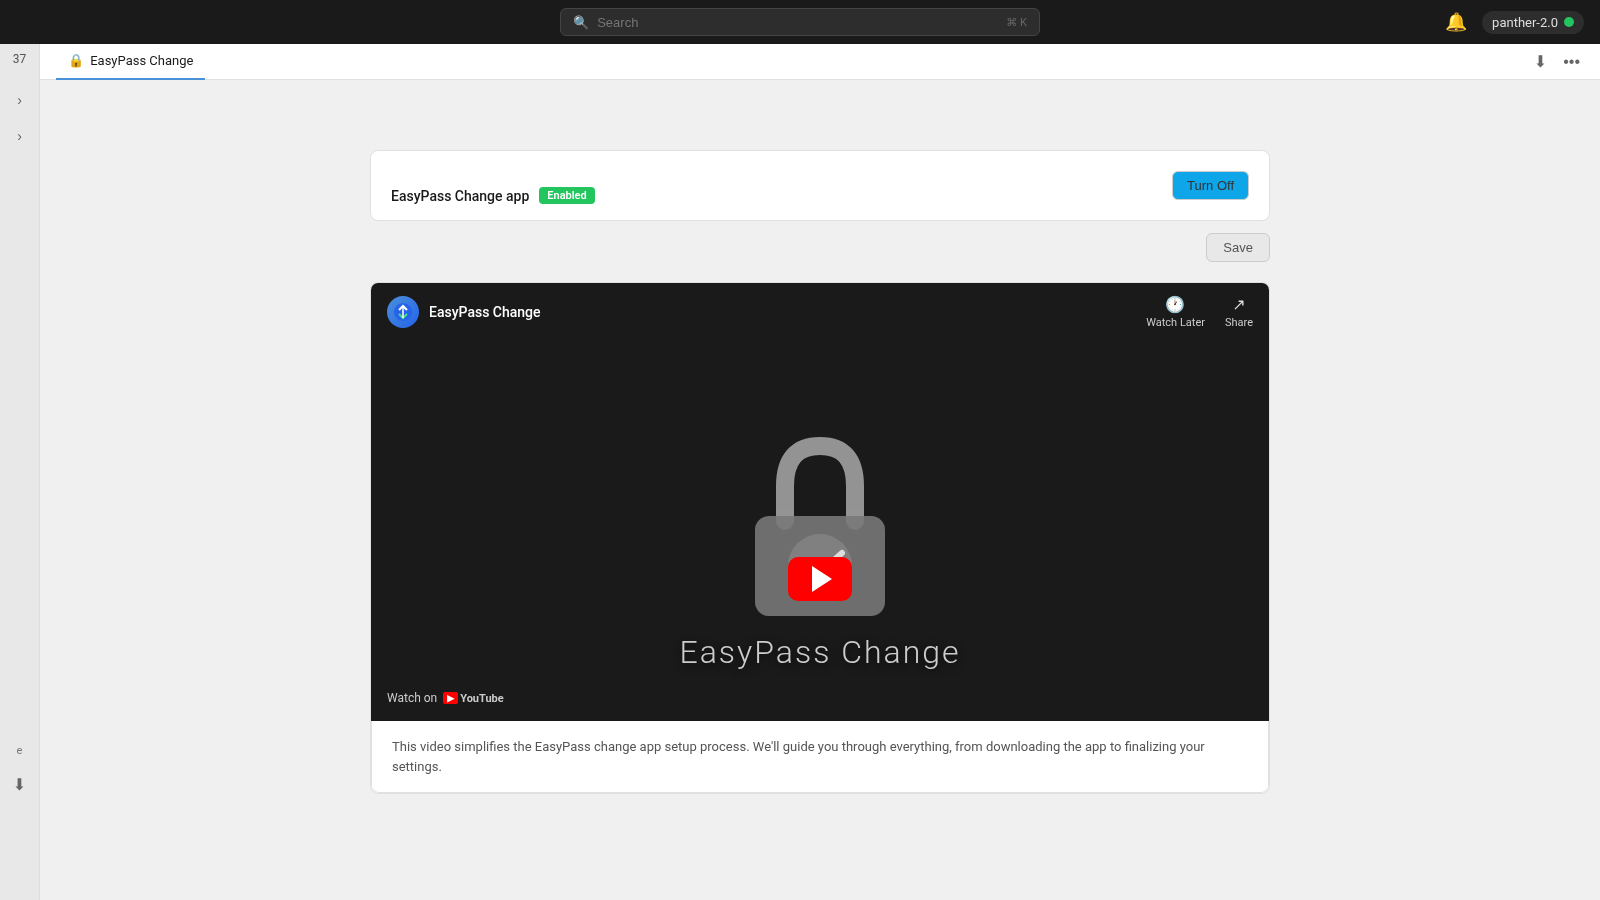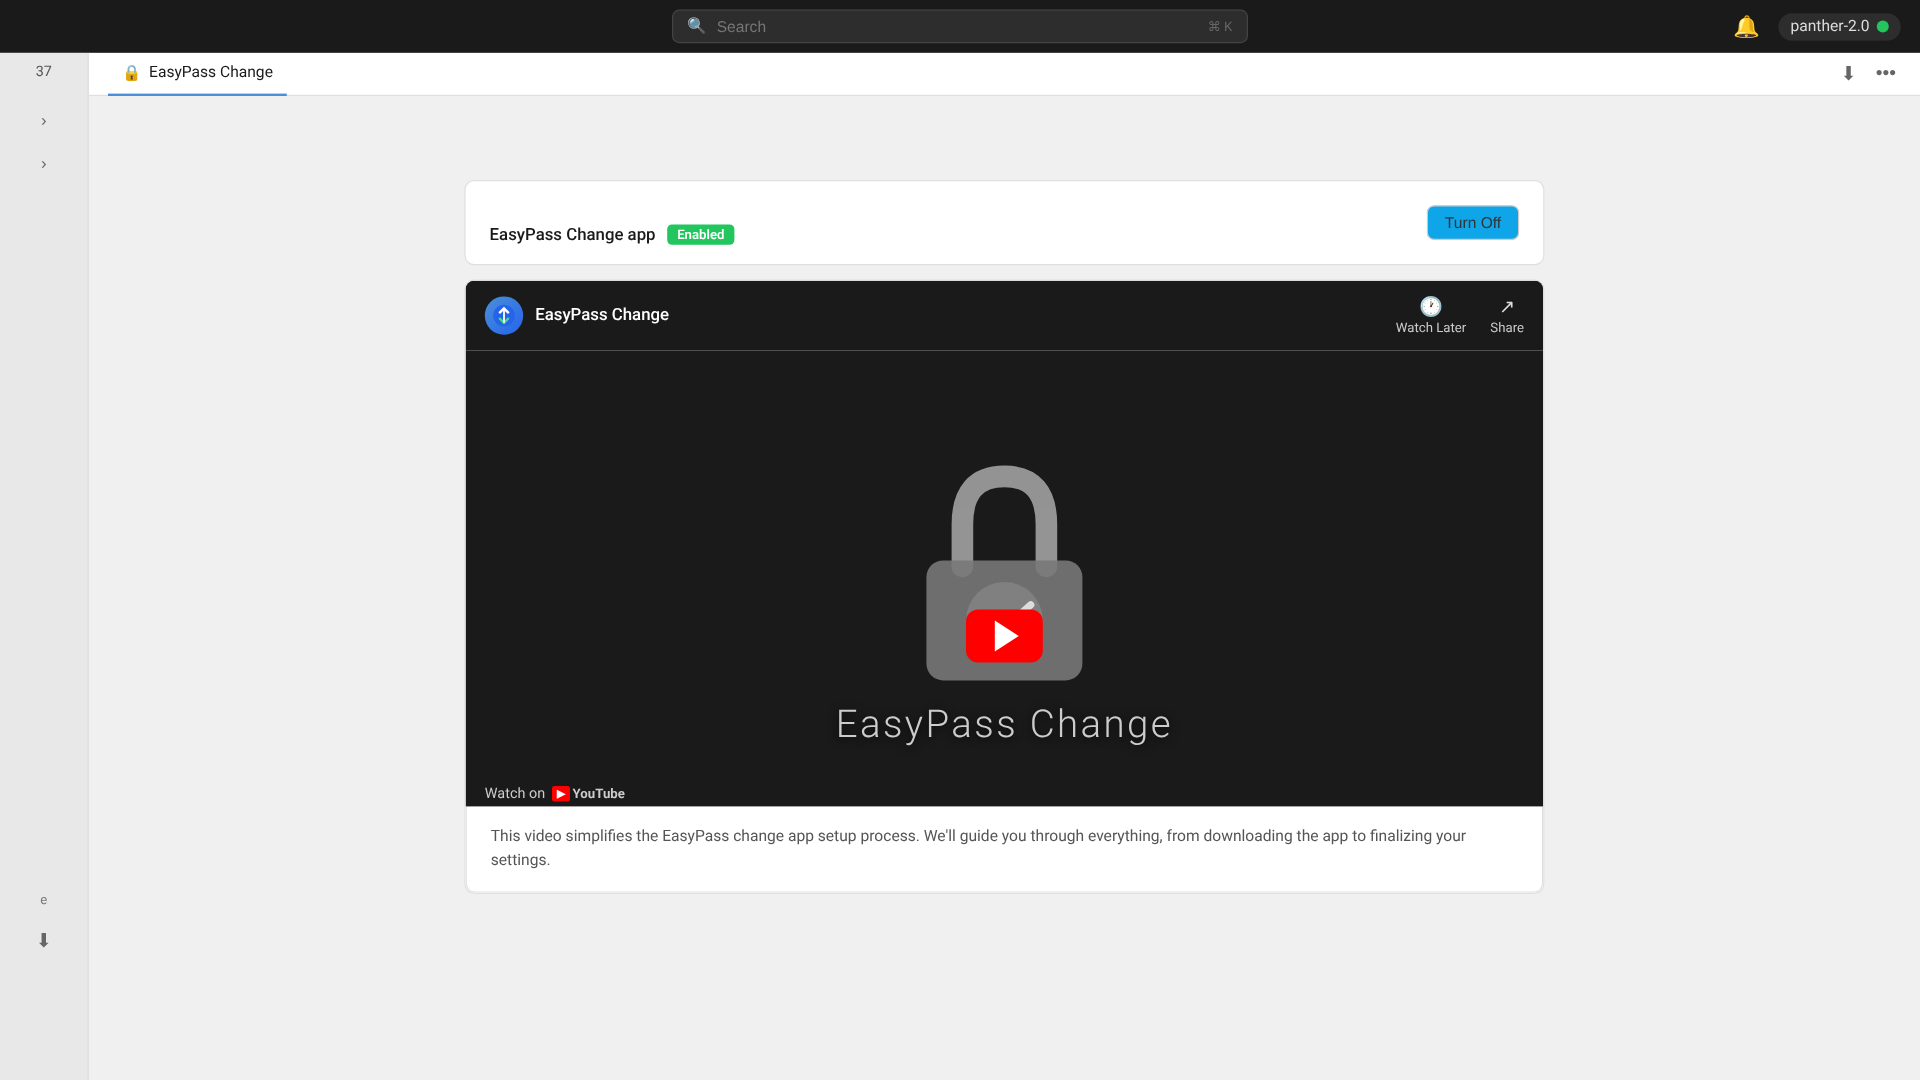--- a/index.html
+++ b/index.html
@@ -90,21 +90,21 @@
 
     
     .main-layout {
       display: flex;
       flex: 1;
       overflow: hidden;
     }
 
     
     .sidebar {
-      width: 74px;
+      width: 40px;
       background: #e8e8e8;
       border-right: 1px solid #ddd;
       display: flex;
       flex-direction: column;
       align-items: center;
       padding-top: 8px;
       position: relative;
     }
     .sidebar-counter {
       font-size: 12px;
@@ -364,21 +364,21 @@
       right: 0;
       text-align: center;
       color: #ccc;
       font-size: 32px;
       font-weight: 300;
       letter-spacing: 2px;
       text-shadow: 0 2px 8px rgba(0,0,0,0.8);
     }
     .watch-on-yt {
       position: absolute;
-      bottom: 4px;
+      bottom: 16px;
       left: 16px;
       display: flex;
       align-items: center;
       gap: 6px;
       color: #ccc;
       font-size: 12px;
     }
     .yt-logo {
       display: flex;
       align-items: center;
@@ -468,20 +468,23 @@
 
 
         <div class="status-card">
           <div class="status-card-left">
             <span class="status-label">EasyPass Change app</span>
             <span class="enabled-badge">Enabled</span>
           </div>
           <button class="turn-off-btn">Turn Off</button>
         </div>
 
+        <div class="save-row">
+          <button class="save-btn">Save</button>
+        </div>
 
         <div class="video-container">
 
           <div class="video-top-bar">
             <div class="video-title-area">
               <div class="yt-channel-icon">
                 <svg width="20" height="20" viewBox="0 0 20 20">
                   <circle cx="10" cy="10" r="9" fill="#2563eb"></circle>
                   <polyline points="6,8 10,4 14,8" fill="none" stroke="#fff" stroke-width="2"></polyline>
                   <polyline points="6,12 10,16 14,12" fill="none" stroke="#4ade80" stroke-width="2"></polyline>

